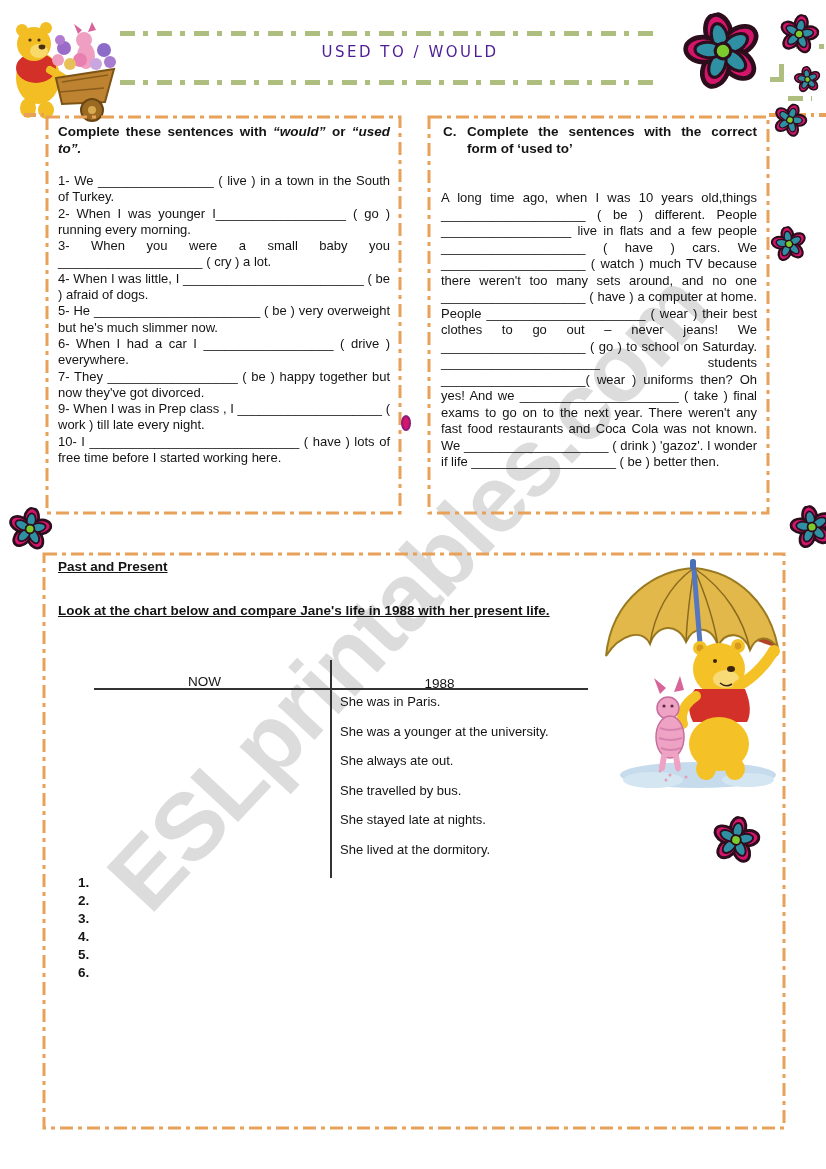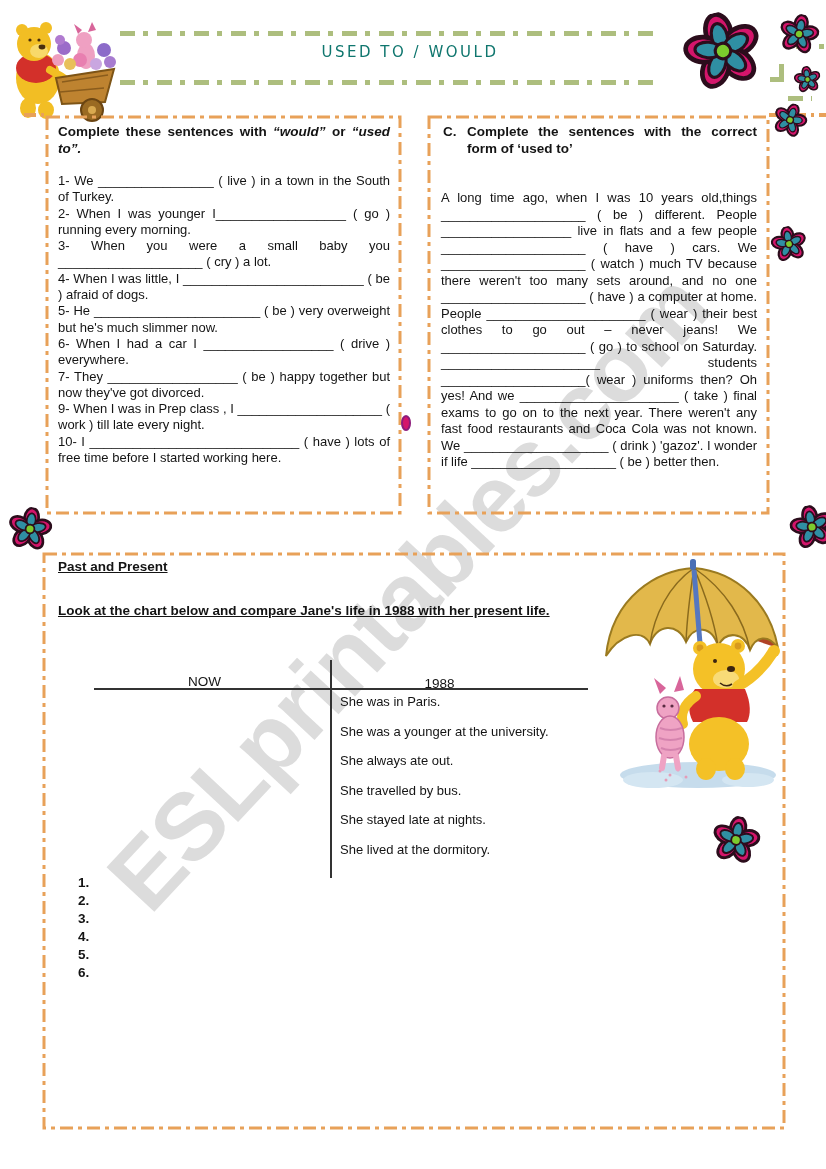--- a/index.html
+++ b/index.html
@@ -27,21 +27,21 @@
 
   
   .th{font-size:13.5px;font-weight:normal;text-align:center;margin-top:12px;}
   .trow{font-size:13px;line-height:16.5px;}
   .col1988 .trow{margin-bottom:13px;}
   .nowcol .trow:nth-child(6){margin-top:15px;}
   .ansnum{font-size:13.5px;font-weight:bold;line-height:18px;}
   .hline{background:#333;}
   .vline{background:#333;}
 
-  .title{font-size:15px;letter-spacing:2.5px;color:#0f766e;white-space:nowrap;text-align:center;
+  .title{font-size:15px;letter-spacing:2.5px;color:#4c1d95;white-space:nowrap;text-align:center;
          font-family:"DejaVu Sans",sans-serif;}
 </style>
 </head>
 <body>
 
 <div id="page">
 
   <svg width="0" height="0" style="position:absolute">
     <symbol id="sym-flower" viewBox="0 0 100 100">
       <g stroke="#2b0d1c">

